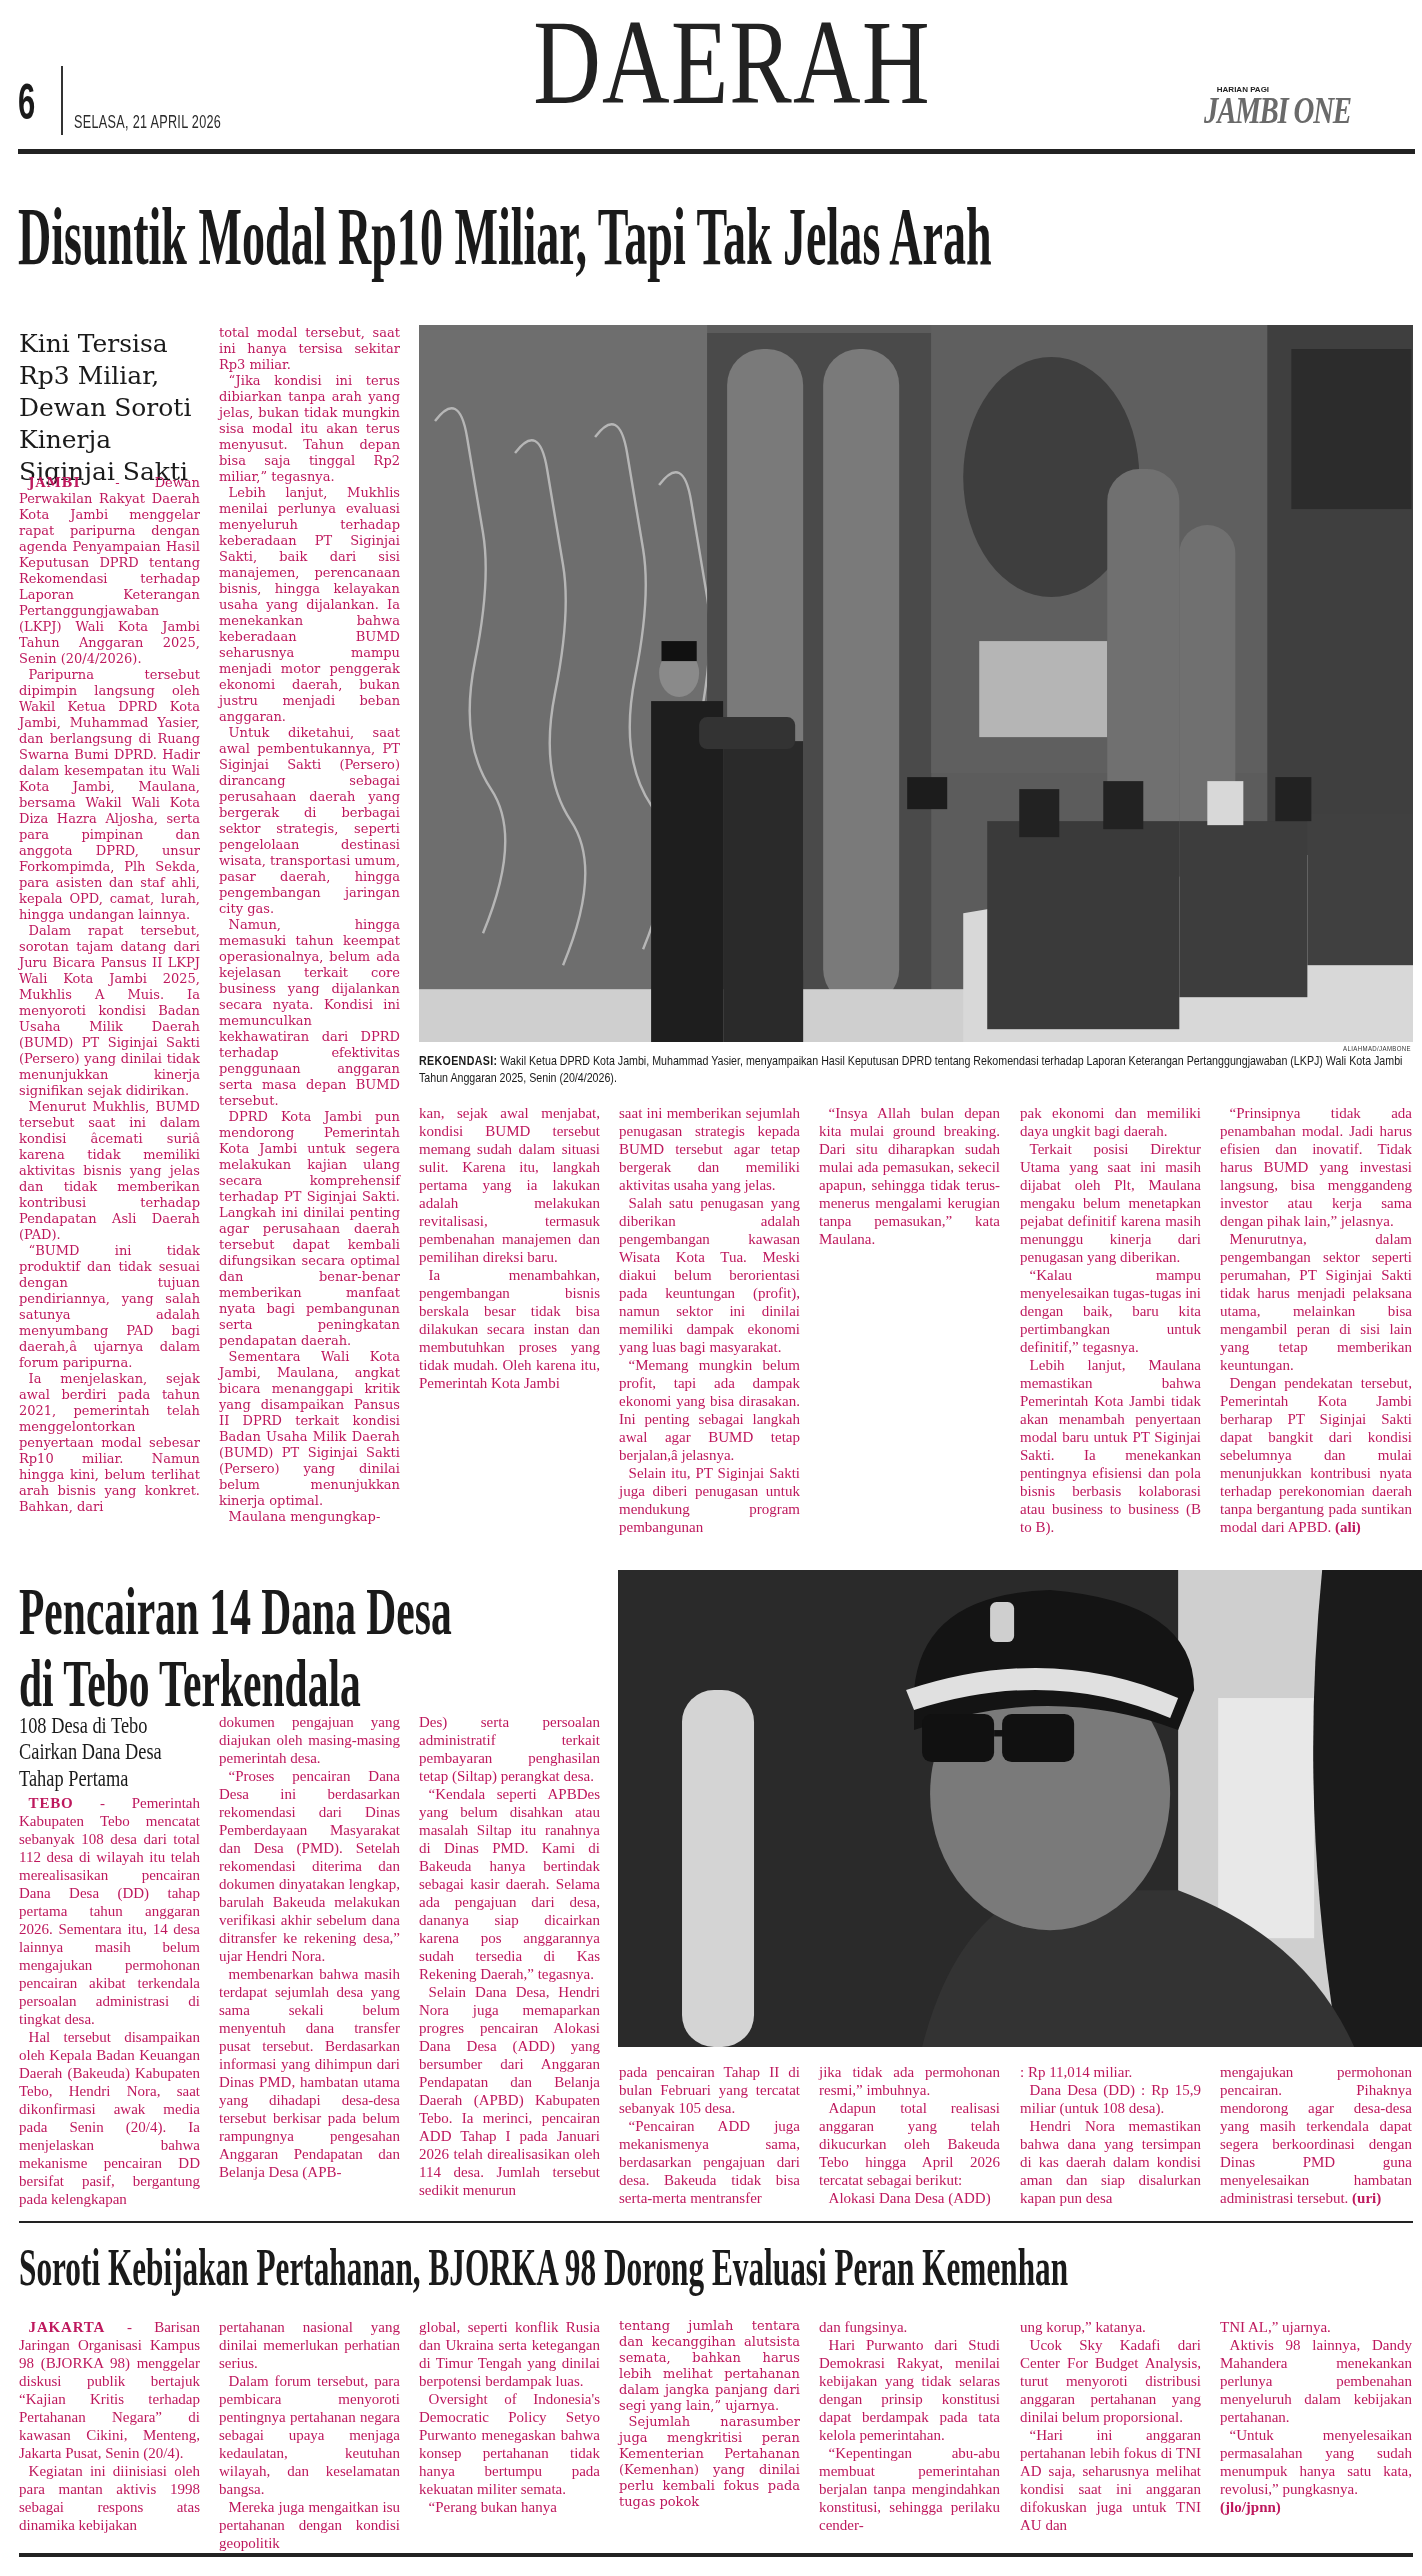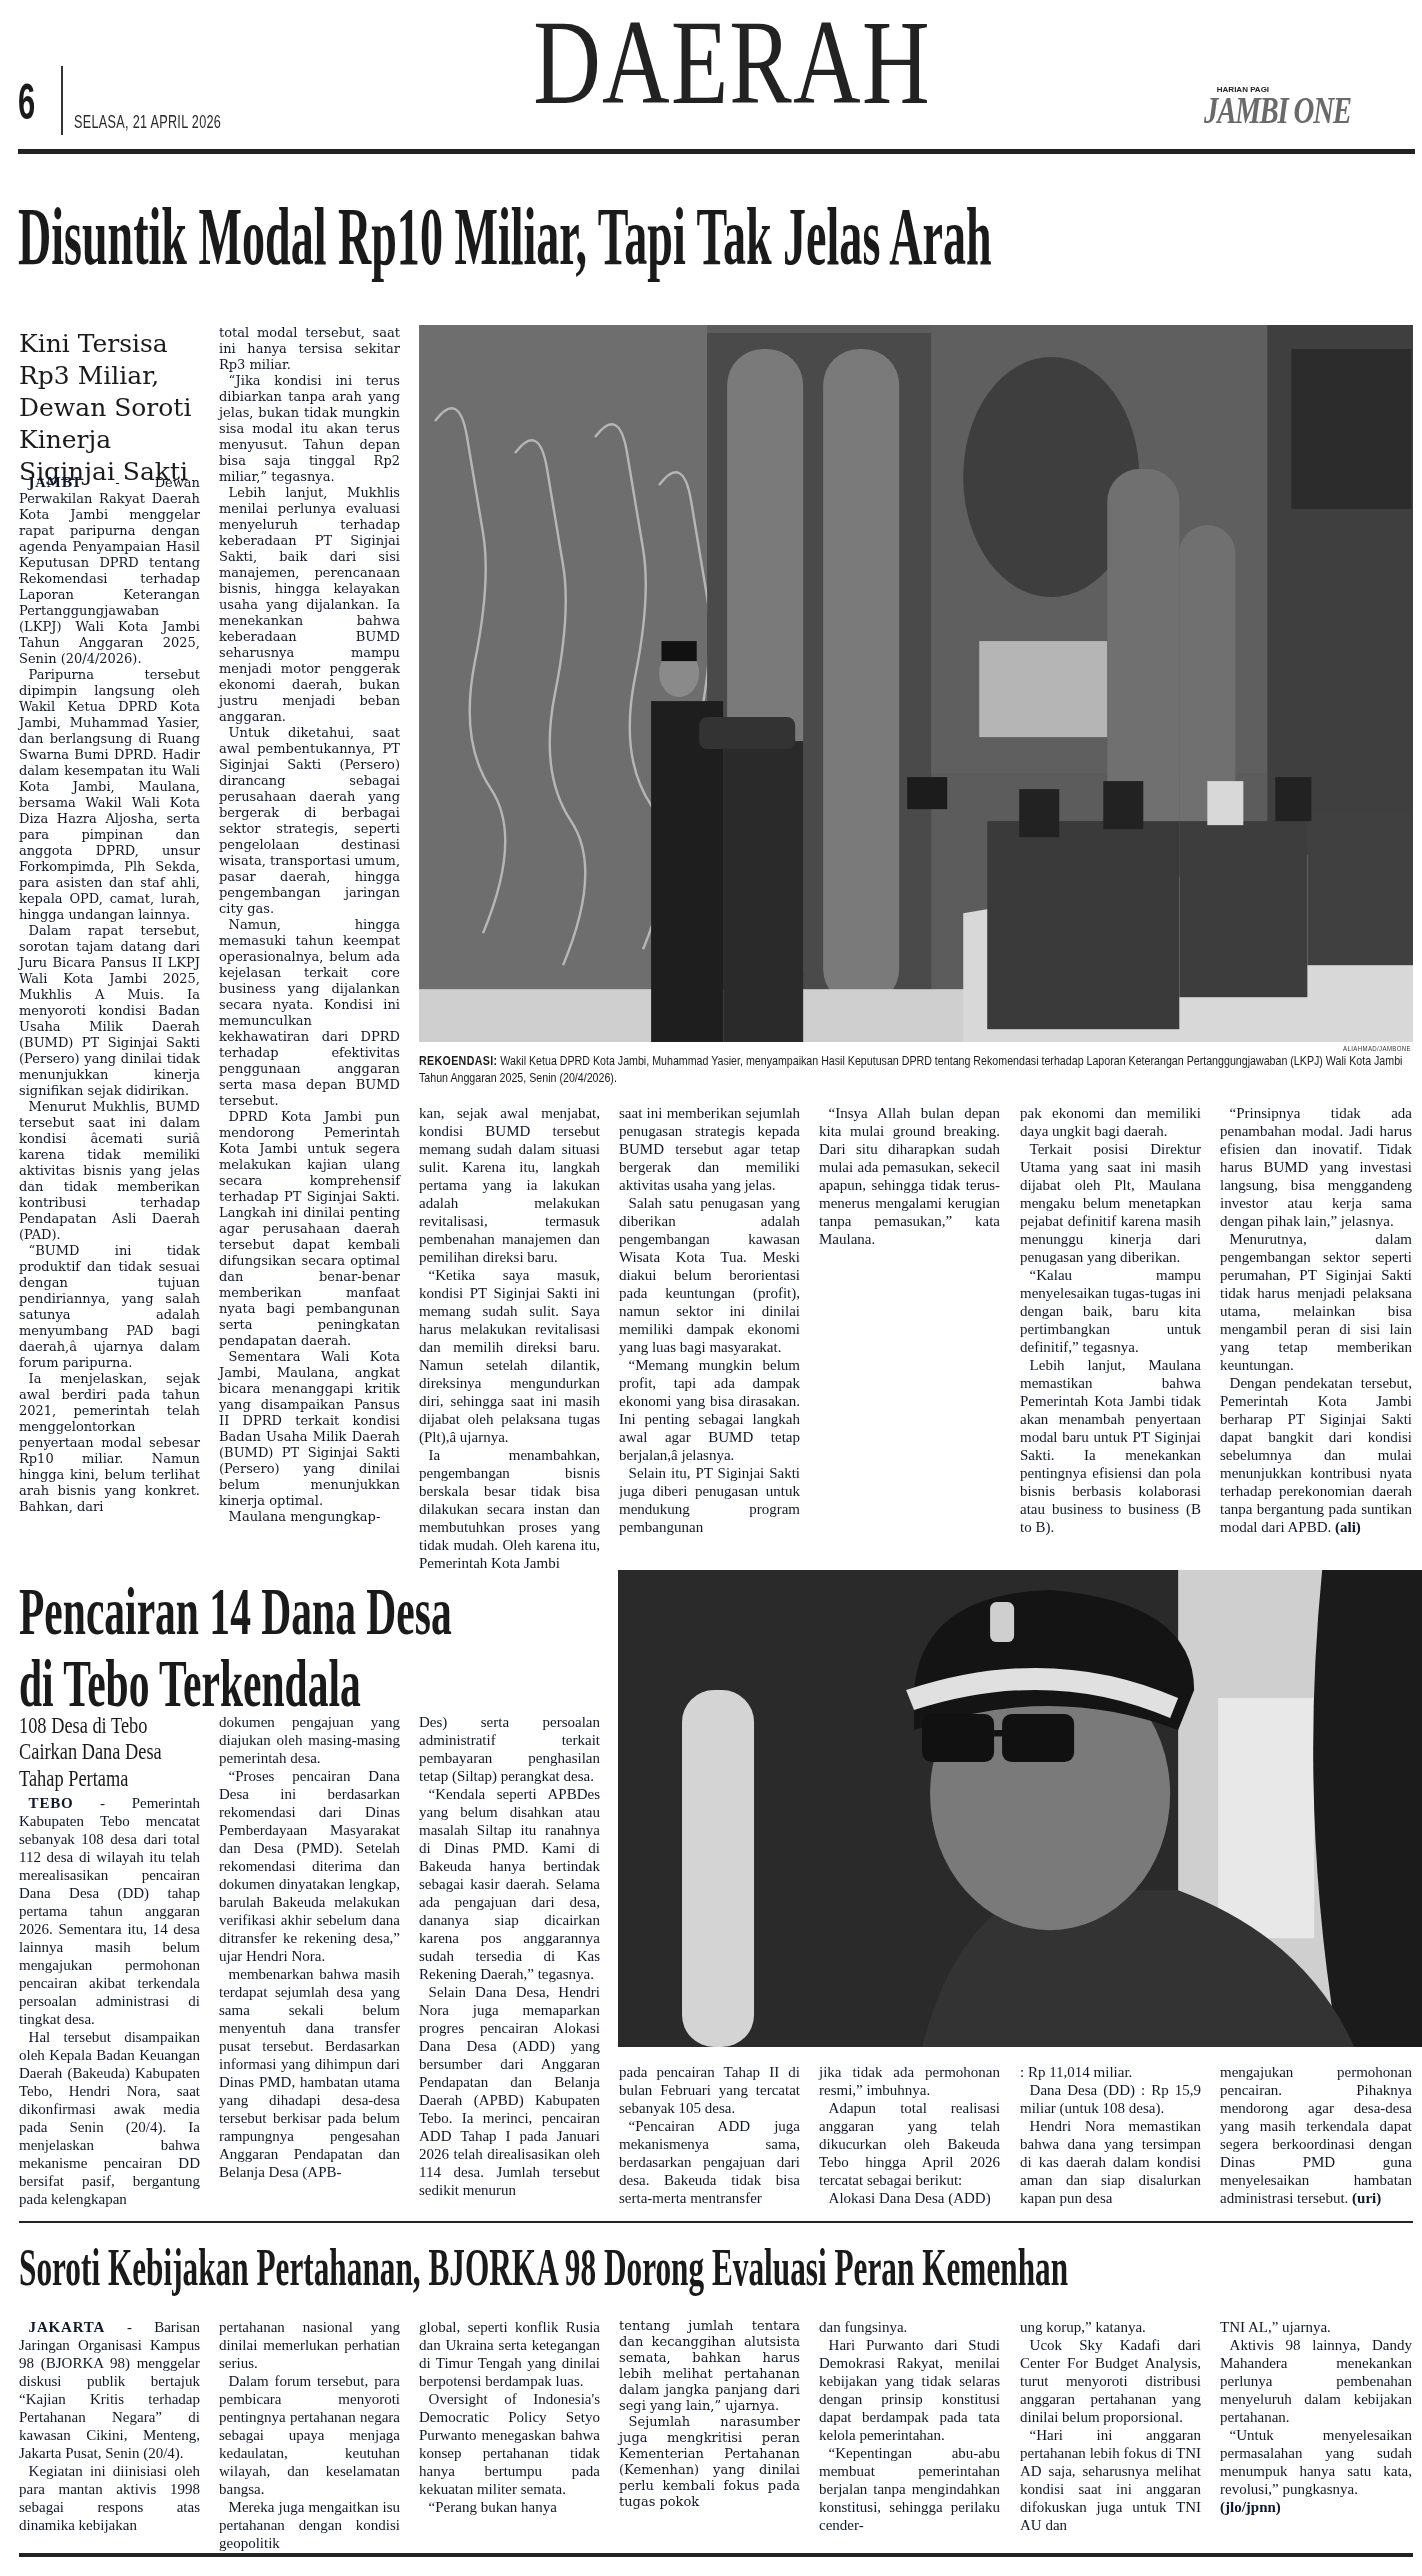--- a/index.html
+++ b/index.html
@@ -13,21 +13,21 @@
   .page-date { position: absolute; left: 74px; top: 112px; font-family: "Liberation Sans", sans-serif; font-size: 17.6px; transform: scaleX(0.72); transform-origin: left top; color: #2a2a2a; letter-spacing: 0.4px; }
   .section-title { position: absolute; left: 444px; top: 3.2px; width: 576px; text-align: center; font-family: "Liberation Serif", serif; font-size: 120px; line-height: 1; color: #222; transform: scaleX(0.78); transform-origin: center top; letter-spacing: 1.6px; }
   .logo { position: absolute; left: 1204px; top: 83px; width: 208px; height: 48px; text-align: right; }
   .logo-sub { position: absolute; left: 12.8px; top: 1.6px; font-family: "Liberation Sans", sans-serif; font-size: 8px; font-weight: bold; color: #222; }
   .logo-main { position: absolute; left: 0; top: 6.4px; font-family: "Liberation Serif", serif; font-style: italic; font-weight: bold; font-size: 37px; color: #6a6a6a; letter-spacing: -1.6px; transform: scaleX(0.78); transform-origin: left top; }
   .mast-rule { position: absolute; left: 17.6px; top: 149px; width: 1397px; height: 4.8px; background: #222; }
 
   
   .headline { position: absolute; font-family: "Liberation Serif", serif; color: #1a1a1a; line-height: 1; white-space: nowrap; transform-origin: left top; }
   .subhead { position: absolute; font-family: "DejaVu Serif", serif; color: #1a1a1a; }
-  .col { position: absolute; font-family: "DejaVu Serif", serif; font-size: 13px; line-height: 16px; text-align: justify; color: #0f172a; hyphens: manual; }
+  .col { position: absolute; font-family: "DejaVu Serif", serif; font-size: 13px; line-height: 16px; text-align: justify; color: #be185d; hyphens: manual; }
   .col.narrow { font-family: "Liberation Serif", serif; font-size: 15px; line-height: 18px; }
   .col p { text-indent: 9.6px; }
   .col p.no-indent { text-indent: 0; }
   .dateline { font-weight: bold; letter-spacing: 0.8px; }
   .sig { font-weight: bold; }
   .rule { position: absolute; background: #222; }
 
   
   .photo { position: absolute; overflow: hidden; background: #5a5a5a; }
   .photo svg { display: block; width: 100%; height: 100%; }
@@ -113,21 +113,20 @@
     </svg>
   </figure>
   <div class="credit" style="left:1312px; top:1044px; width:99px; text-align:right;">ALIAHMAD/JAMBONE</div>
   <figcaption class="caption" style="left:419px; top:1053px; width:1152px;">
     <span class="cap-label">REKOENDASI:</span>
     <span>Wakil Ketua DPRD Kota Jambi, Muhammad Yasier, menyampaikan Hasil Keputusan DPRD tentang Rekomendasi terhadap Laporan Keterangan Pertanggungjawaban (LKPJ) Wali Kota Jambi Tahun Anggaran 2025, Senin (20/4/2026).</span>
   </figcaption>
 
   <div class="col narrow" style="left:419px; top:1104px; width:181px;">
     <p class="no-indent">kan, sejak awal menjabat, kondisi BUMD tersebut memang sudah dalam situasi sulit. Karena itu, langkah pertama yang ia lakukan adalah melakukan revitalisasi, termasuk pembenahan manajemen dan pemilihan direksi baru.</p>
-    <p>“Ketika saya masuk, kondisi PT Siginjai Sakti ini memang sudah sulit. Saya harus melakukan revitalisasi dan memilih direksi baru. Namun setelah dilantik, direksinya mengundurkan diri, sehingga saat ini masih dijabat oleh pelaksana tugas (Plt),â ujarnya.</p>
     <p>Ia menambahkan, pengembangan bisnis berskala besar tidak bisa dilakukan secara instan dan membutuhkan proses yang tidak mudah. Oleh karena itu, Pemerintah Kota Jambi</p>
   </div>
   <div class="col narrow" style="left:619px; top:1104px; width:181px;">
     <p class="no-indent">saat ini memberikan sejumlah penugasan strategis kepada BUMD tersebut agar tetap bergerak dan memiliki aktivitas usaha yang jelas.</p>
     <p>Salah satu penugasan yang diberikan adalah pengembangan kawasan Wisata Kota Tua. Meski diakui belum berorientasi pada keuntungan (profit), namun sektor ini dinilai memiliki dampak ekonomi yang luas bagi masyarakat.</p>
     <p>“Memang mungkin belum profit, tapi ada dampak ekonomi yang bisa dirasakan. Ini penting sebagai langkah awal agar BUMD tetap berjalan,â jelasnya.</p>
     <p>Selain itu, PT Siginjai Sakti juga diberi penugasan untuk mendukung program pembangunan</p>
   </div>
   <div class="col narrow" style="left:819px; top:1104px; width:181px;">
     <p>“Insya Allah bulan depan kita mulai ground breaking. Dari situ diharapkan sudah mulai ada pemasukan, sekecil apapun, sehingga tidak terus-menerus mengalami kerugian tanpa pemasukan,” kata Maulana.</p>

